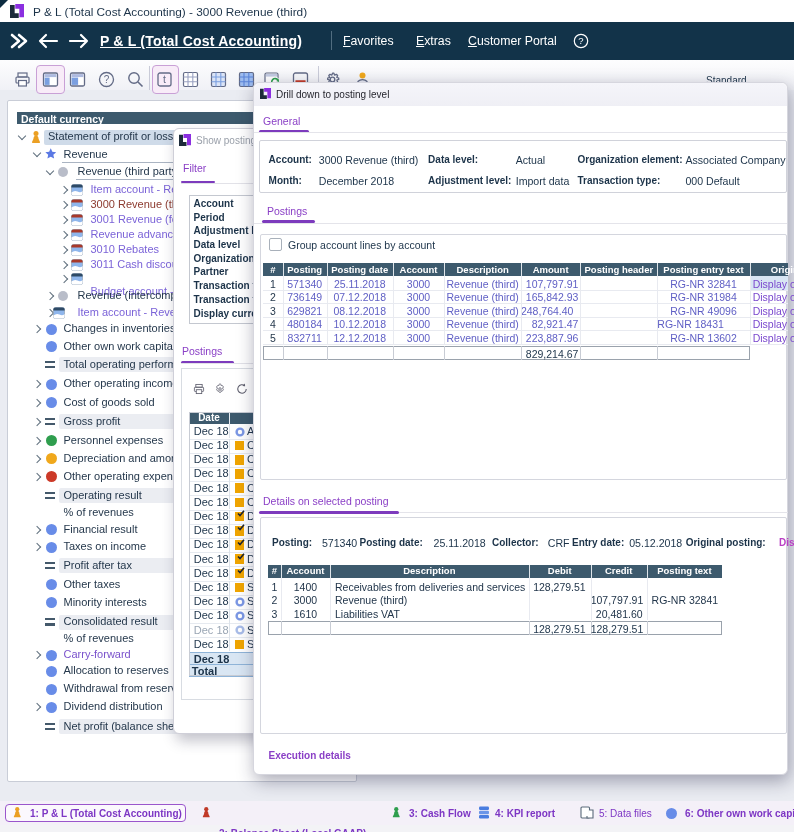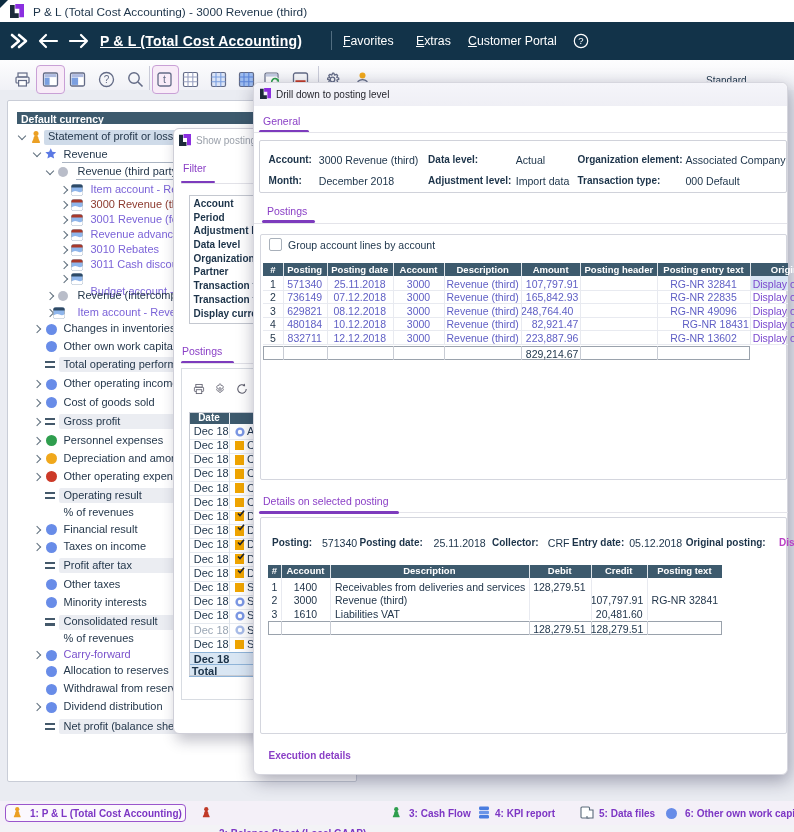--- a/index.html
+++ b/index.html
@@ -282,21 +282,21 @@
 <svg class="abs" style="left:478px;top:806px" width="12" height="13" viewBox="0 0 12 13">
 <rect x="1" y="0.5" width="10" height="3.4" rx="1.2" fill="#4a7de0"></rect>
     <rect x="1" y="4.8" width="10" height="3.4" rx="1.2" fill="#6b95e8"></rect>
     <rect x="1" y="9.1" width="10" height="3.4" rx="1.2" fill="#4a7de0"></rect>
   </svg>
 <div class="abs" style="left:495px;top:808px;font-size:10px;font-weight:bold;color:#7d36c4;">4: KPI report</div>
 <svg class="abs" style="left:580px;top:806px" width="14" height="13" viewBox="0 0 14 13">
 <rect x="1" y="1" width="8.5" height="11" rx="1" fill="#fff" stroke="#5a6a7a" stroke-width="1.1"></rect>
 <path d="M9.5 4 h3.5 v8 h-6 v-2" fill="#fff" stroke="#5a6a7a" stroke-width="1.1"></path>
   </svg>
-<div class="abs" style="left:599px;top:808px;font-size:10px;font-weight:bold;color:#7d36c4;">5: Data files</div>
+<div class="abs" style="left:599px;top:808px;font-size:10px;font-weight:normal;color:#7d36c4;">5: Data files</div>
 <span class="circ" style="left:666px;top:808px;width:11px;height:11px;background:#688ce8;"></span>
 <div class="abs" style="left:685px;top:808px;font-size:10px;font-weight:bold;color:#7d36c4;">6: Other own work capit</div>
 <div class="abs" style="left:173px;top:128px;width:322px;height:606px;background:#fff;border:1px solid #cfcfd8;border-radius:6px;box-shadow:3px 7px 14px rgba(40,40,70,.28);box-sizing:border-box;"></div>
 <svg class="abs" style="left:179px;top:133.5px" width="12" height="12" viewBox="0 0 24 24">
     <path d="M0 1.5 H8 V16 H15 V24 H0 Z" fill="#1c2b3a"></path>
     <path d="M9 0 H24 V22.5 H16 V8 H9 Z" fill="#8b2fe0"></path>
   </svg>
 <div class="abs" style="left:196px;top:134.5px;font-size:10px;color:#9aa0aa;">Show postings</div>
 <div class="abs" style="left:183px;top:162px;font-size:10.5px;color:#8a3fc6;">Filter</div>
 <div class="abs" style="left:181px;top:180.5px;width:34px;height:2.6px;background:#7d3bbd;border-radius:2px;"></div>
@@ -497,39 +497,39 @@
 <div class="abs" style="left:444.4px;top:277.9px;width:76.5px;font-size:10.5px;color:#5f5fc5;text-align:center;">Revenue (third)</div>
 <div class="abs" style="left:657.3px;top:277.9px;width:92.4px;font-size:10.5px;color:#5f5fc5;text-align:center;">RG-NR 32841</div>
 <div class="abs" style="left:520.9px;top:277.9px;width:57.5px;font-size:10.5px;color:#5f5fc5;text-align:right;">107,797.91</div>
 <div class="abs" style="left:752.7px;top:277.9px;font-size:10.5px;color:#7a48ce;">Display o</div>
 <div class="abs" style="left:263.4px;top:289.9px;width:524.6px;height:1px;background:#e8eaf0;"></div>
 <div class="abs" style="left:263.4px;top:291.4px;width:19.1px;font-size:10.5px;color:#25384c;text-align:center;">2</div>
 <div class="abs" style="left:282.5px;top:291.4px;width:44.4px;font-size:10.5px;color:#5f5fc5;text-align:center;">736149</div>
 <div class="abs" style="left:326.9px;top:291.4px;width:65.8px;font-size:10.5px;color:#5f5fc5;text-align:center;">07.12.2018</div>
 <div class="abs" style="left:392.7px;top:291.4px;width:51.7px;font-size:10.5px;color:#5f5fc5;text-align:center;">3000</div>
 <div class="abs" style="left:444.4px;top:291.4px;width:76.5px;font-size:10.5px;color:#5f5fc5;text-align:center;">Revenue (third)</div>
-<div class="abs" style="left:657.3px;top:291.4px;width:92.4px;font-size:10.5px;color:#5f5fc5;text-align:center;">RG-NR 22835</div>
+<div class="abs" style="left:657.3px;top:291.4px;width:92.4px;font-size:10.5px;color:#5f5fc5;text-align:center;">RG-NR 31984</div>
 <div class="abs" style="left:520.9px;top:291.4px;width:57.5px;font-size:10.5px;color:#5f5fc5;text-align:right;">165,842.93</div>
 <div class="abs" style="left:752.7px;top:291.4px;font-size:10.5px;color:#7a48ce;">Display o</div>
 <div class="abs" style="left:263.4px;top:303.4px;width:524.6px;height:1px;background:#e8eaf0;"></div>
 <div class="abs" style="left:263.4px;top:304.9px;width:19.1px;font-size:10.5px;color:#25384c;text-align:center;">3</div>
 <div class="abs" style="left:282.5px;top:304.9px;width:44.4px;font-size:10.5px;color:#5f5fc5;text-align:center;">629821</div>
 <div class="abs" style="left:326.9px;top:304.9px;width:65.8px;font-size:10.5px;color:#5f5fc5;text-align:center;">08.12.2018</div>
 <div class="abs" style="left:392.7px;top:304.9px;width:51.7px;font-size:10.5px;color:#5f5fc5;text-align:center;">3000</div>
 <div class="abs" style="left:444.4px;top:304.9px;width:76.5px;font-size:10.5px;color:#5f5fc5;text-align:center;">Revenue (third)</div>
 <div class="abs" style="left:657.3px;top:304.9px;width:92.4px;font-size:10.5px;color:#5f5fc5;text-align:center;">RG-NR 49096</div>
 <div class="abs" style="left:520.9px;top:304.9px;width:50px;font-size:10.5px;color:#5f5fc5;text-align:right;">248,764.40</div>
 <div class="abs" style="left:752.7px;top:304.9px;font-size:10.5px;color:#7a48ce;">Display o</div>
 <div class="abs" style="left:263.4px;top:316.9px;width:524.6px;height:1px;background:#e8eaf0;"></div>
 <div class="abs" style="left:263.4px;top:318.4px;width:19.1px;font-size:10.5px;color:#25384c;text-align:center;">4</div>
 <div class="abs" style="left:282.5px;top:318.4px;width:44.4px;font-size:10.5px;color:#5f5fc5;text-align:center;">480184</div>
 <div class="abs" style="left:326.9px;top:318.4px;width:65.8px;font-size:10.5px;color:#5f5fc5;text-align:center;">10.12.2018</div>
 <div class="abs" style="left:392.7px;top:318.4px;width:51.7px;font-size:10.5px;color:#5f5fc5;text-align:center;">3000</div>
 <div class="abs" style="left:444.4px;top:318.4px;width:76.5px;font-size:10.5px;color:#5f5fc5;text-align:center;">Revenue (third)</div>
-<div class="abs" style="left:657.3px;top:318.4px;width:92.4px;font-size:10.5px;color:#5f5fc5;text-align:center;padding-left:12px;">RG-NR 18431</div>
+<div class="abs" style="left:657.3px;top:318.4px;width:92.4px;font-size:10.5px;color:#5f5fc5;">RG-NR 18431</div>
 <div class="abs" style="left:520.9px;top:318.4px;width:57.5px;font-size:10.5px;color:#5f5fc5;text-align:right;">82,921.47</div>
 <div class="abs" style="left:752.7px;top:318.4px;font-size:10.5px;color:#7a48ce;">Display o</div>
 <div class="abs" style="left:263.4px;top:330.4px;width:524.6px;height:1px;background:#e8eaf0;"></div>
 <div class="abs" style="left:263.4px;top:331.9px;width:19.1px;font-size:10.5px;color:#25384c;text-align:center;">5</div>
 <div class="abs" style="left:282.5px;top:331.9px;width:44.4px;font-size:10.5px;color:#5f5fc5;text-align:center;">832711</div>
 <div class="abs" style="left:326.9px;top:331.9px;width:65.8px;font-size:10.5px;color:#5f5fc5;text-align:center;">12.12.2018</div>
 <div class="abs" style="left:392.7px;top:331.9px;width:51.7px;font-size:10.5px;color:#5f5fc5;text-align:center;">3000</div>
 <div class="abs" style="left:444.4px;top:331.9px;width:76.5px;font-size:10.5px;color:#5f5fc5;text-align:center;">Revenue (third)</div>
 <div class="abs" style="left:657.3px;top:331.9px;width:92.4px;font-size:10.5px;color:#5f5fc5;text-align:center;">RG-NR 13602</div>
 <div class="abs" style="left:520.9px;top:331.9px;width:57.5px;font-size:10.5px;color:#5f5fc5;text-align:right;">223,887.96</div>

